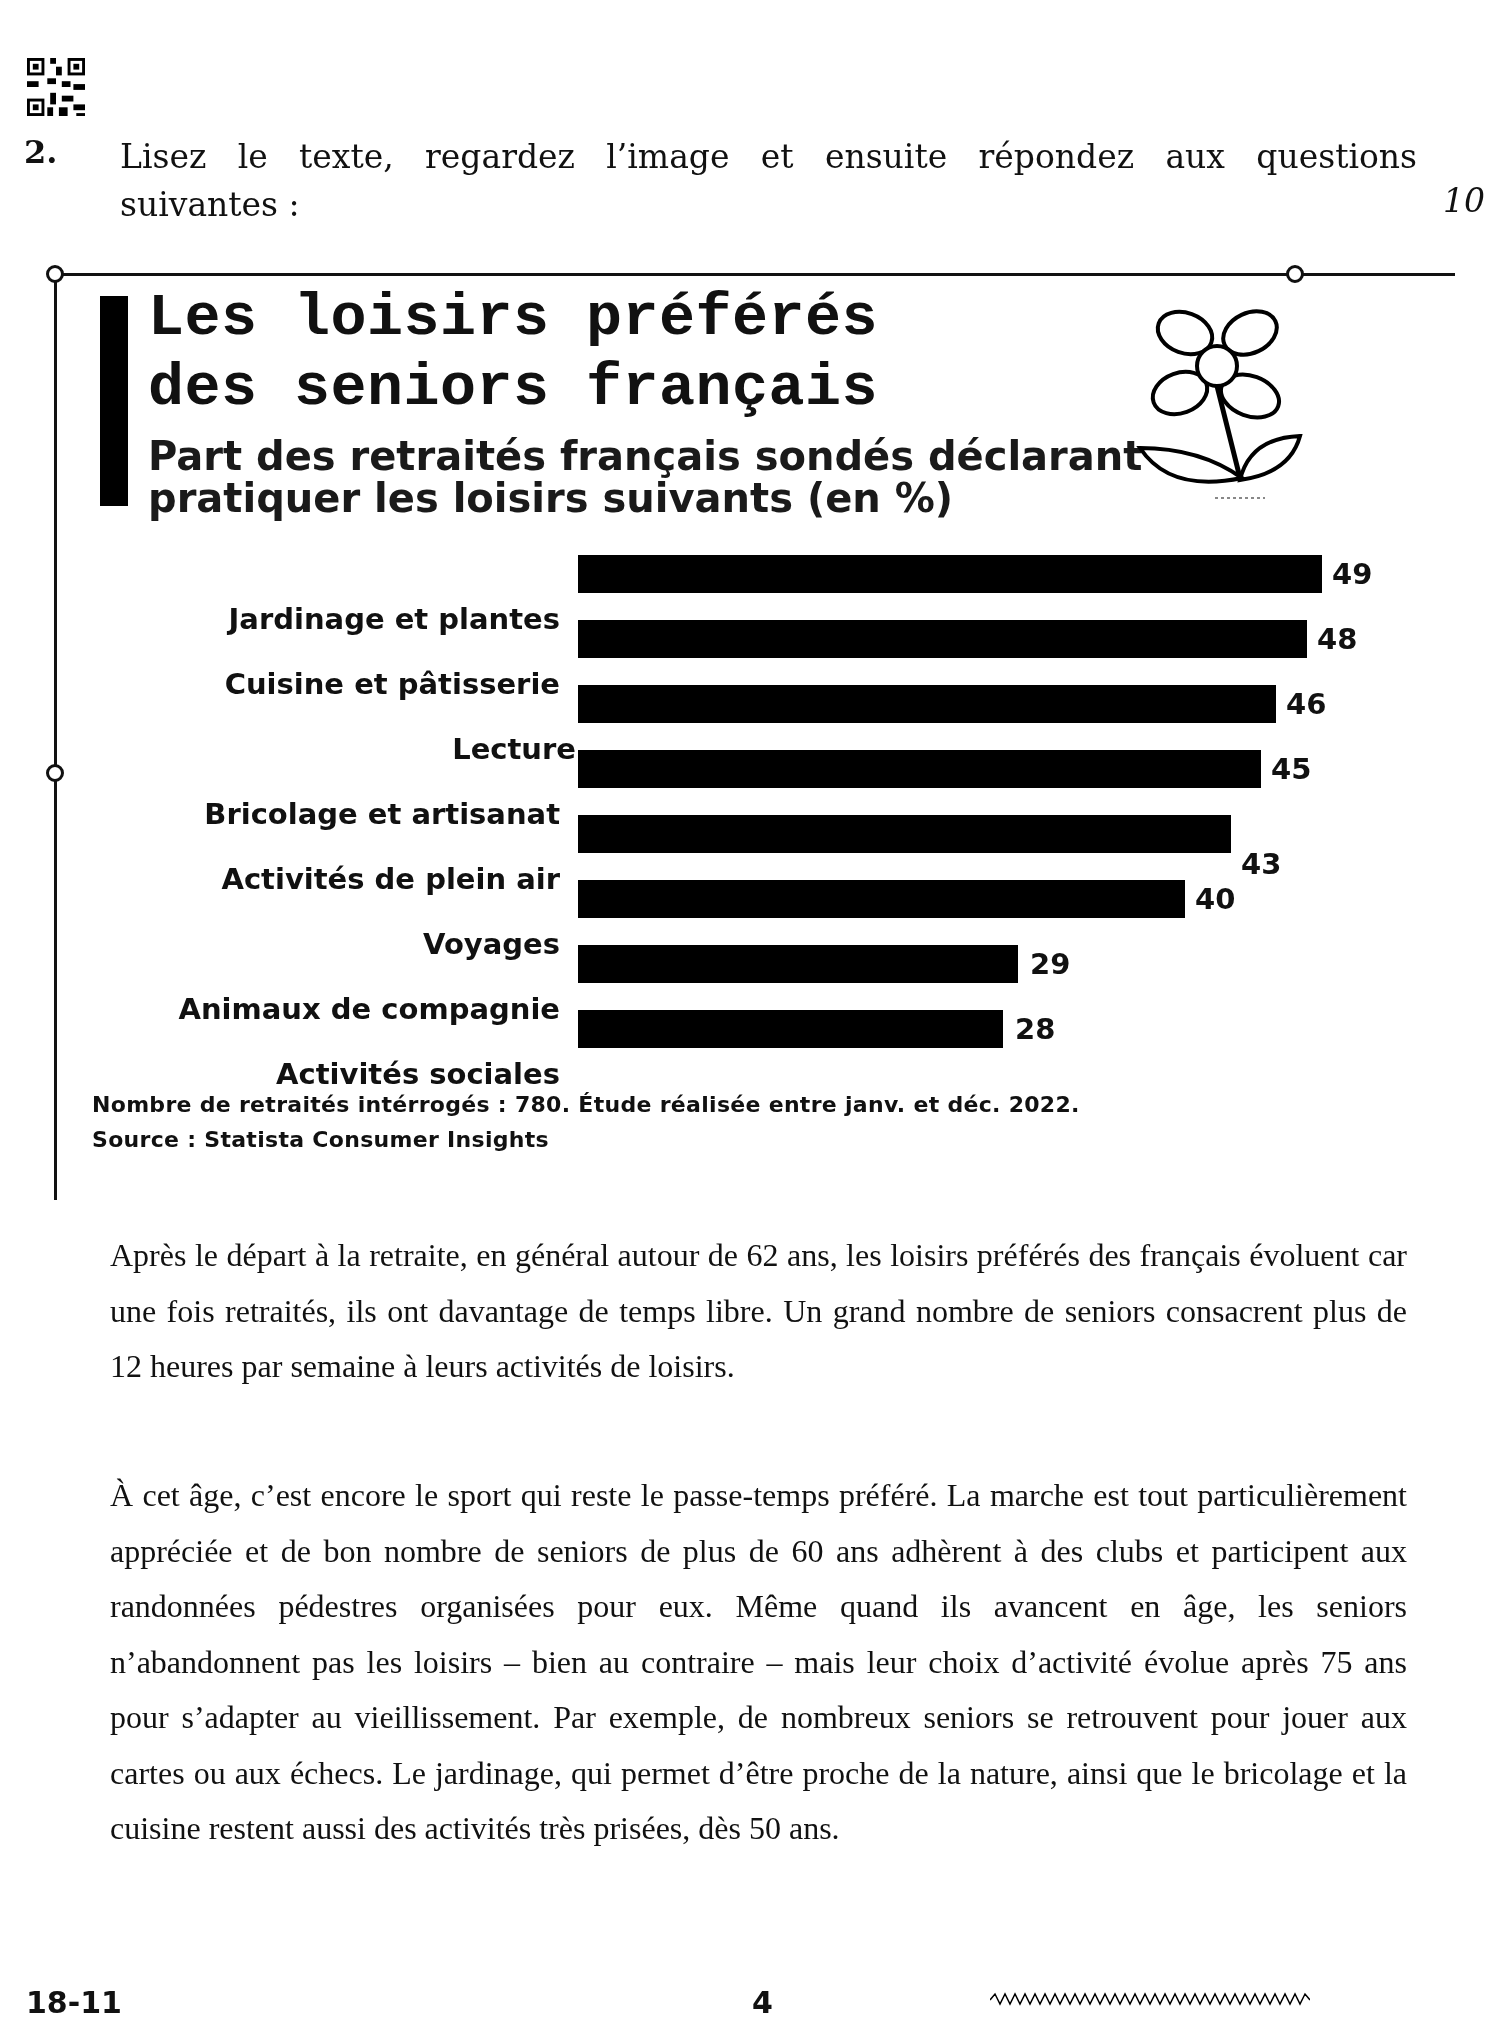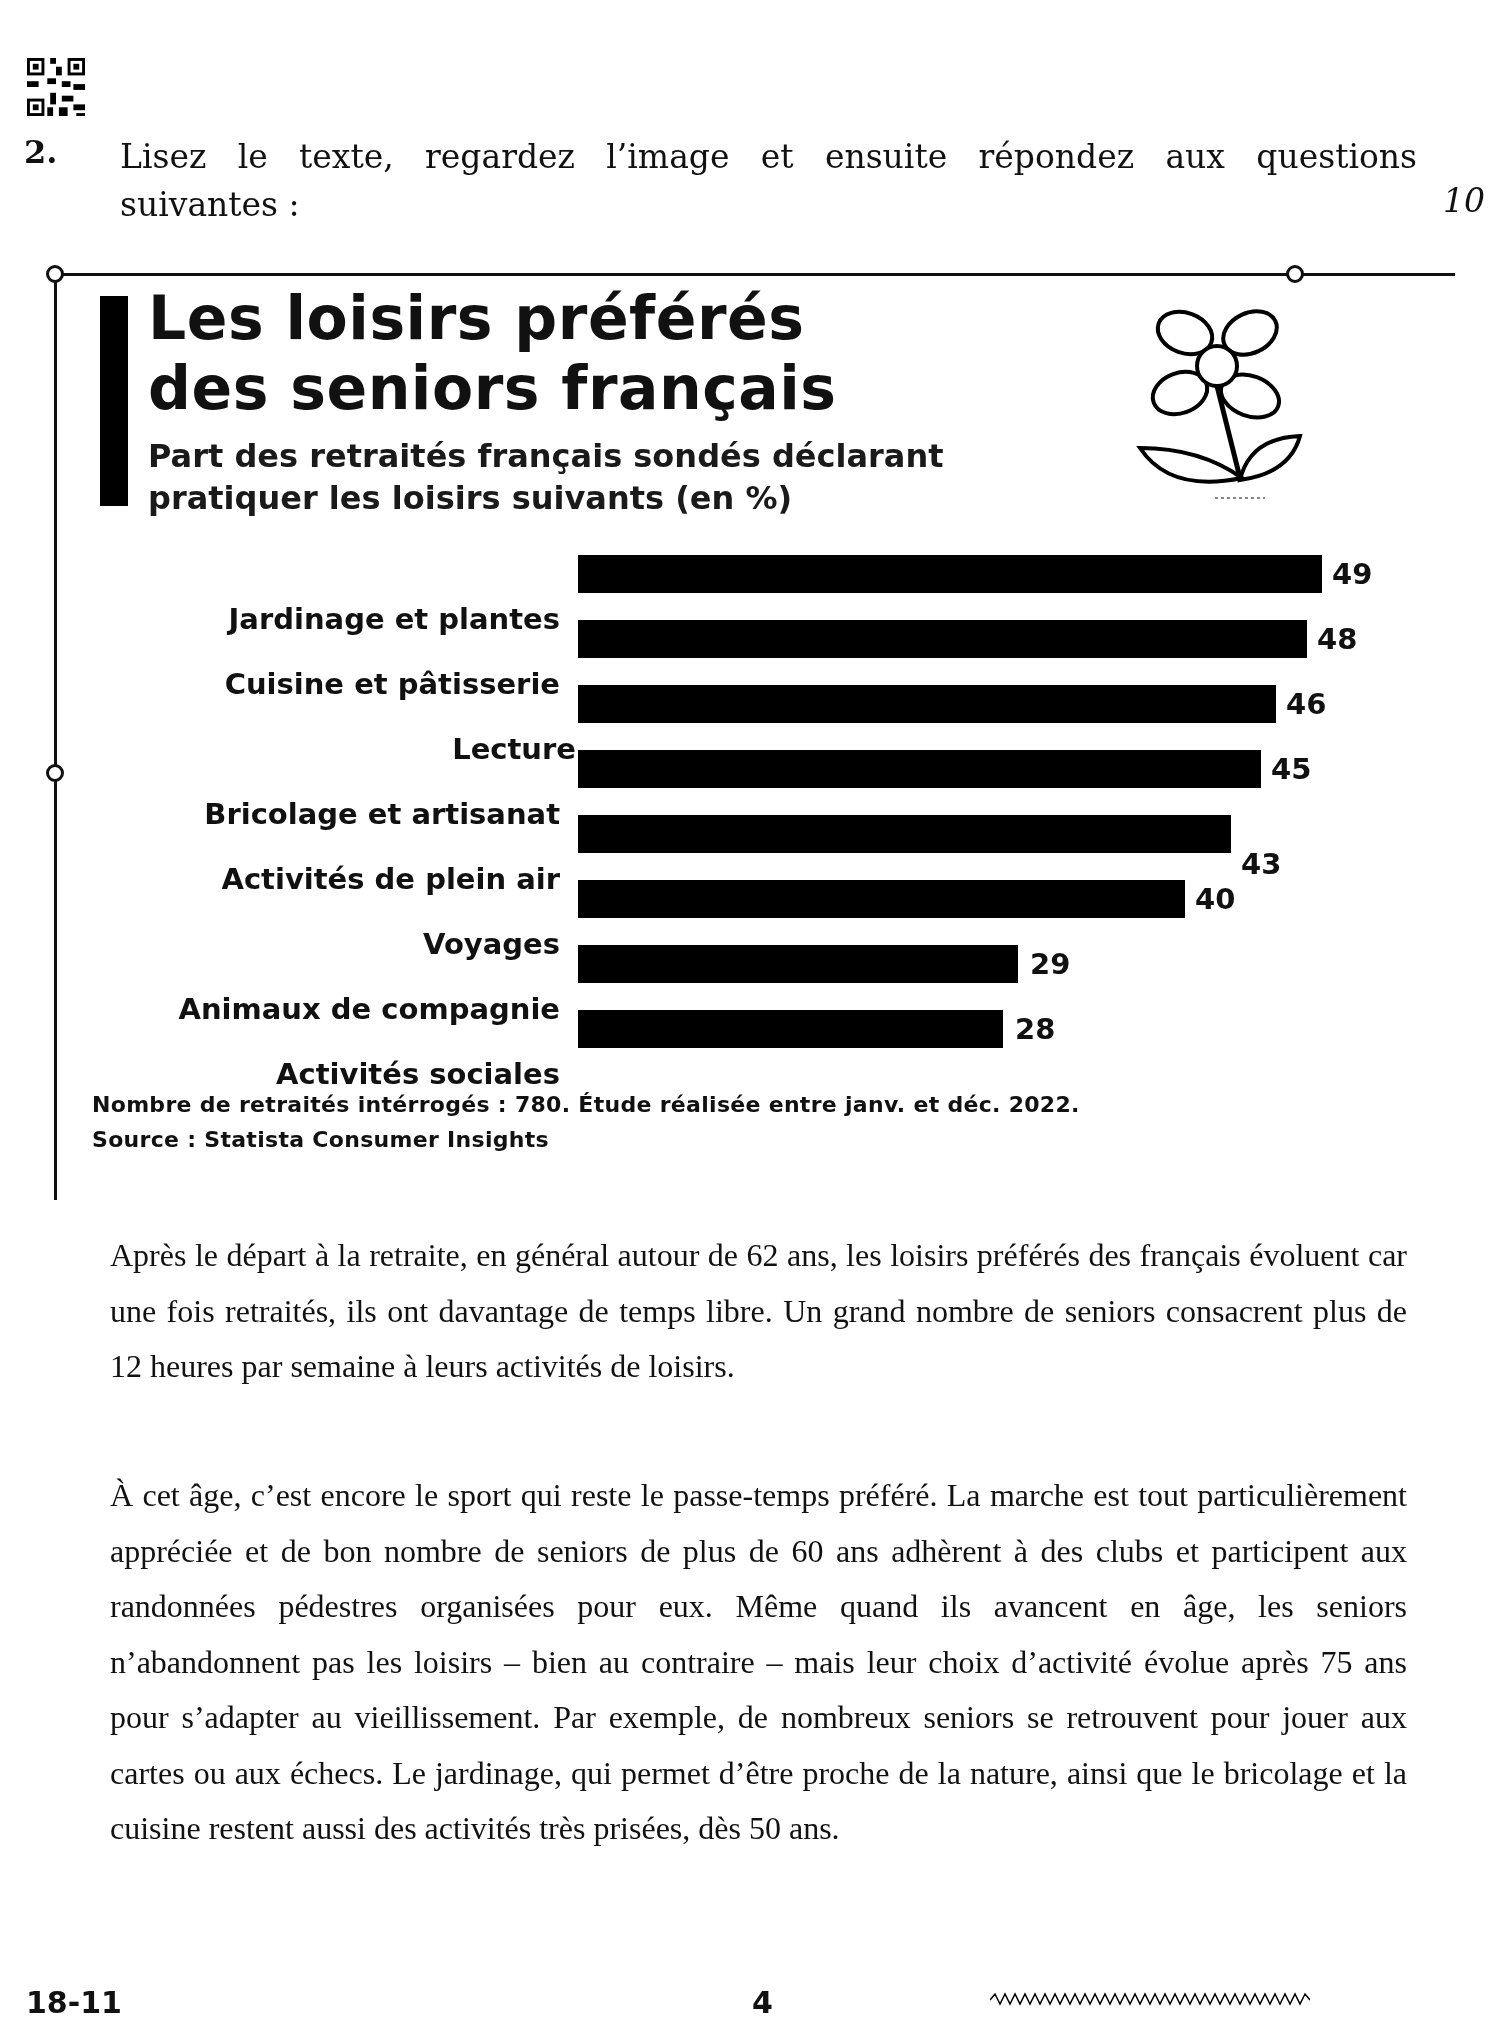--- a/index.html
+++ b/index.html
@@ -9,22 +9,22 @@
   .sans { font-family:"DejaVu Sans", "Liberation Sans", sans-serif; }
   .qr { left:26px; top:58px; width:60px; height:58px; }
   .qnum { left:24px; top:133px; font-size:32px; font-weight:bold; }
   .qtext { left:120px; top:133px; width:1300px; font-size:33px; line-height:48px; }
   .qtext .l1 { display:block; text-align:justify; text-align-last:justify; width:1297px; }
   .marks { right:20px; top:181px; font-size:33px; font-style:italic; }
   .frame-top { left:55px; top:273px; width:1400px; height:3px; background:#111; }
   .frame-left { left:54px; top:275px; width:3px; height:925px; background:#111; }
   .ring { width:18px; height:18px; border:3px solid #111; border-radius:50%; background:#fff; box-sizing:border-box; }
   .black-bar { left:100px; top:296px; width:28px; height:210px; background:#000; }
-  .title { left:148px; top:283px; font-size:60px; font-weight:bold; line-height:70px; letter-spacing:0.5px; }
-  .subtitle { left:148px; top:435px; font-size:32px; font-weight:bold; line-height:42px; color:#1a1a1a; }
+  .title { left:148px; top:283px; font-size:60px; font-weight:bold; line-height:70px; letter-spacing:0.5px;font-family:Liberation Mono, monospace; }
+  .subtitle { left:148px; top:435px; font-size:40px; font-weight:bold; line-height:42px; color:#1a1a1a; }
   .flower { left:1130px; top:298px; width:180px; height:210px; }
   .chart { left:0; top:550px; width:1505px; height:500px; }
   .row { position:absolute; left:0; height:40px; width:1505px; }
   .row-label { position:absolute; right:945px; top:2px; font-size:29px; font-weight:bold; white-space:nowrap;margin-top:45px; }
   .row-bar { position:absolute; left:578px; top:0; height:38px; background:#000; }
   .row-val { position:absolute; top:2px; font-size:29px; font-weight:bold; }
   .foot1 { left:92px; top:1092px; font-size:22px; font-weight:bold; letter-spacing:0.3px; }
   .foot2 { left:92px; top:1127px; font-size:22px; font-weight:bold; letter-spacing:0.3px; }
   .para { left:110px; width:1297px; font-size:32px; line-height:55.5px; text-align:justify;font-family:Liberation Serif, serif; }
   .p1 { top:1228px; }

